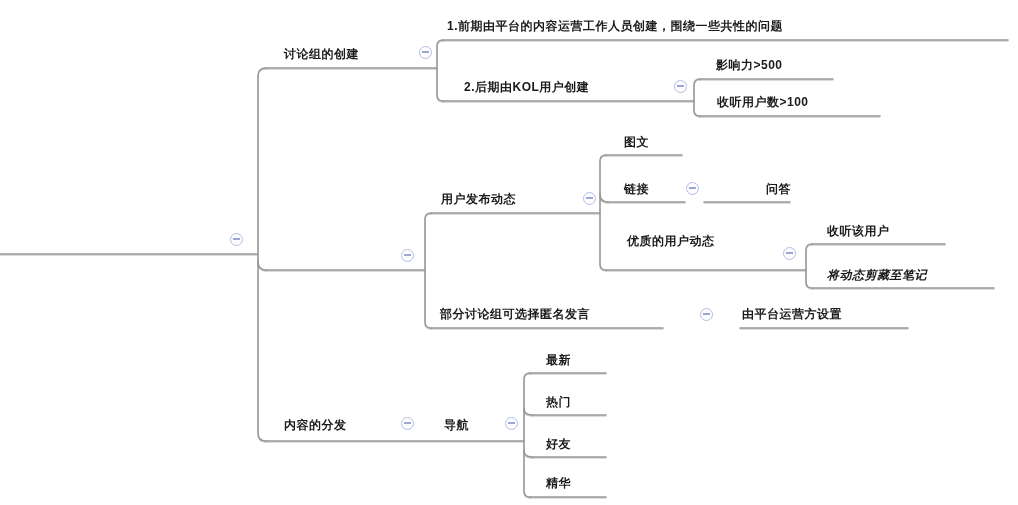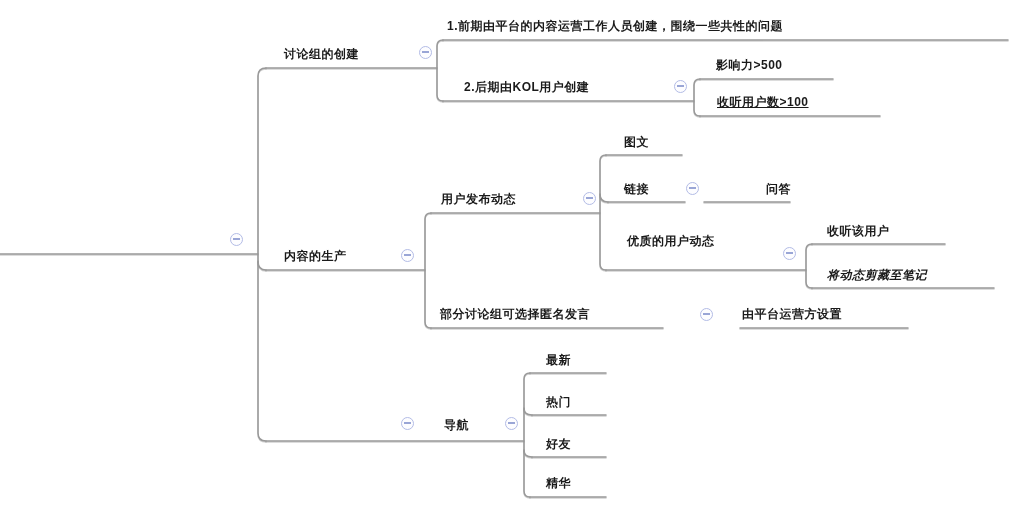--- a/index.html
+++ b/index.html
@@ -95,33 +95,33 @@
     <path d="M532,415 H606"></path>
     <path d="M532,457 H606"></path>
     <path d="M530,497 H606"></path>
   </svg>
 
 
   <div class="topic" style="left:284px;top:43px;">讨论组的创建</div>
   <div class="topic" style="left:447px;top:15px;">1.前期由平台的内容运营工作人员创建，围绕一些共性的问题</div>
   <div class="topic" style="left:464px;top:76px;">2.后期由KOL用户创建</div>
   <div class="topic" style="left:716px;top:54px;">影响力&gt;500</div>
-  <div class="topic" style="left:717px;top:91px;text-decoration:underline;">收听用户数&gt;100</div>
+  <div class="topic" style="left:717px;top:91px;">收听用户数&gt;100</div>
 
-  <div class="topic" style="left:284px;top:245px;">内容的生产</div>
   <div class="topic" style="left:441px;top:188px;">用户发布动态</div>
   <div class="topic" style="left:624px;top:131px;">图文</div>
   <div class="topic" style="left:624px;top:178px;">链接</div>
   <div class="topic" style="left:730px;top:178px;margin-left:36px;">问答</div>
   <div class="topic" style="left:627px;top:230px;">优质的用户动态</div>
   <div class="topic" style="left:827px;top:220px;">收听该用户</div>
   <div class="topic" style="left:827px;top:264px;font-style:italic;">将动态剪藏至笔记</div>
   <div class="topic" style="left:440px;top:303px;">部分讨论组可选择匿名发言</div>
   <div class="topic" style="left:742px;top:303px;">由平台运营方设置</div>
 
+  <div class="topic" style="left:284px;top:414px;">内容的分发</div>
   <div class="topic" style="left:444px;top:414px;">导航</div>
   <div class="topic" style="left:546px;top:349px;">最新</div>
   <div class="topic" style="left:546px;top:391px;">热门</div>
   <div class="topic" style="left:546px;top:433px;">好友</div>
   <div class="topic" style="left:546px;top:472px;">精华</div>
 
   <div class="collapse" style="left:230px;top:233px;">
       <span class="dash"></span>
     </div>
   <div class="collapse" style="left:419px;top:46px;">

